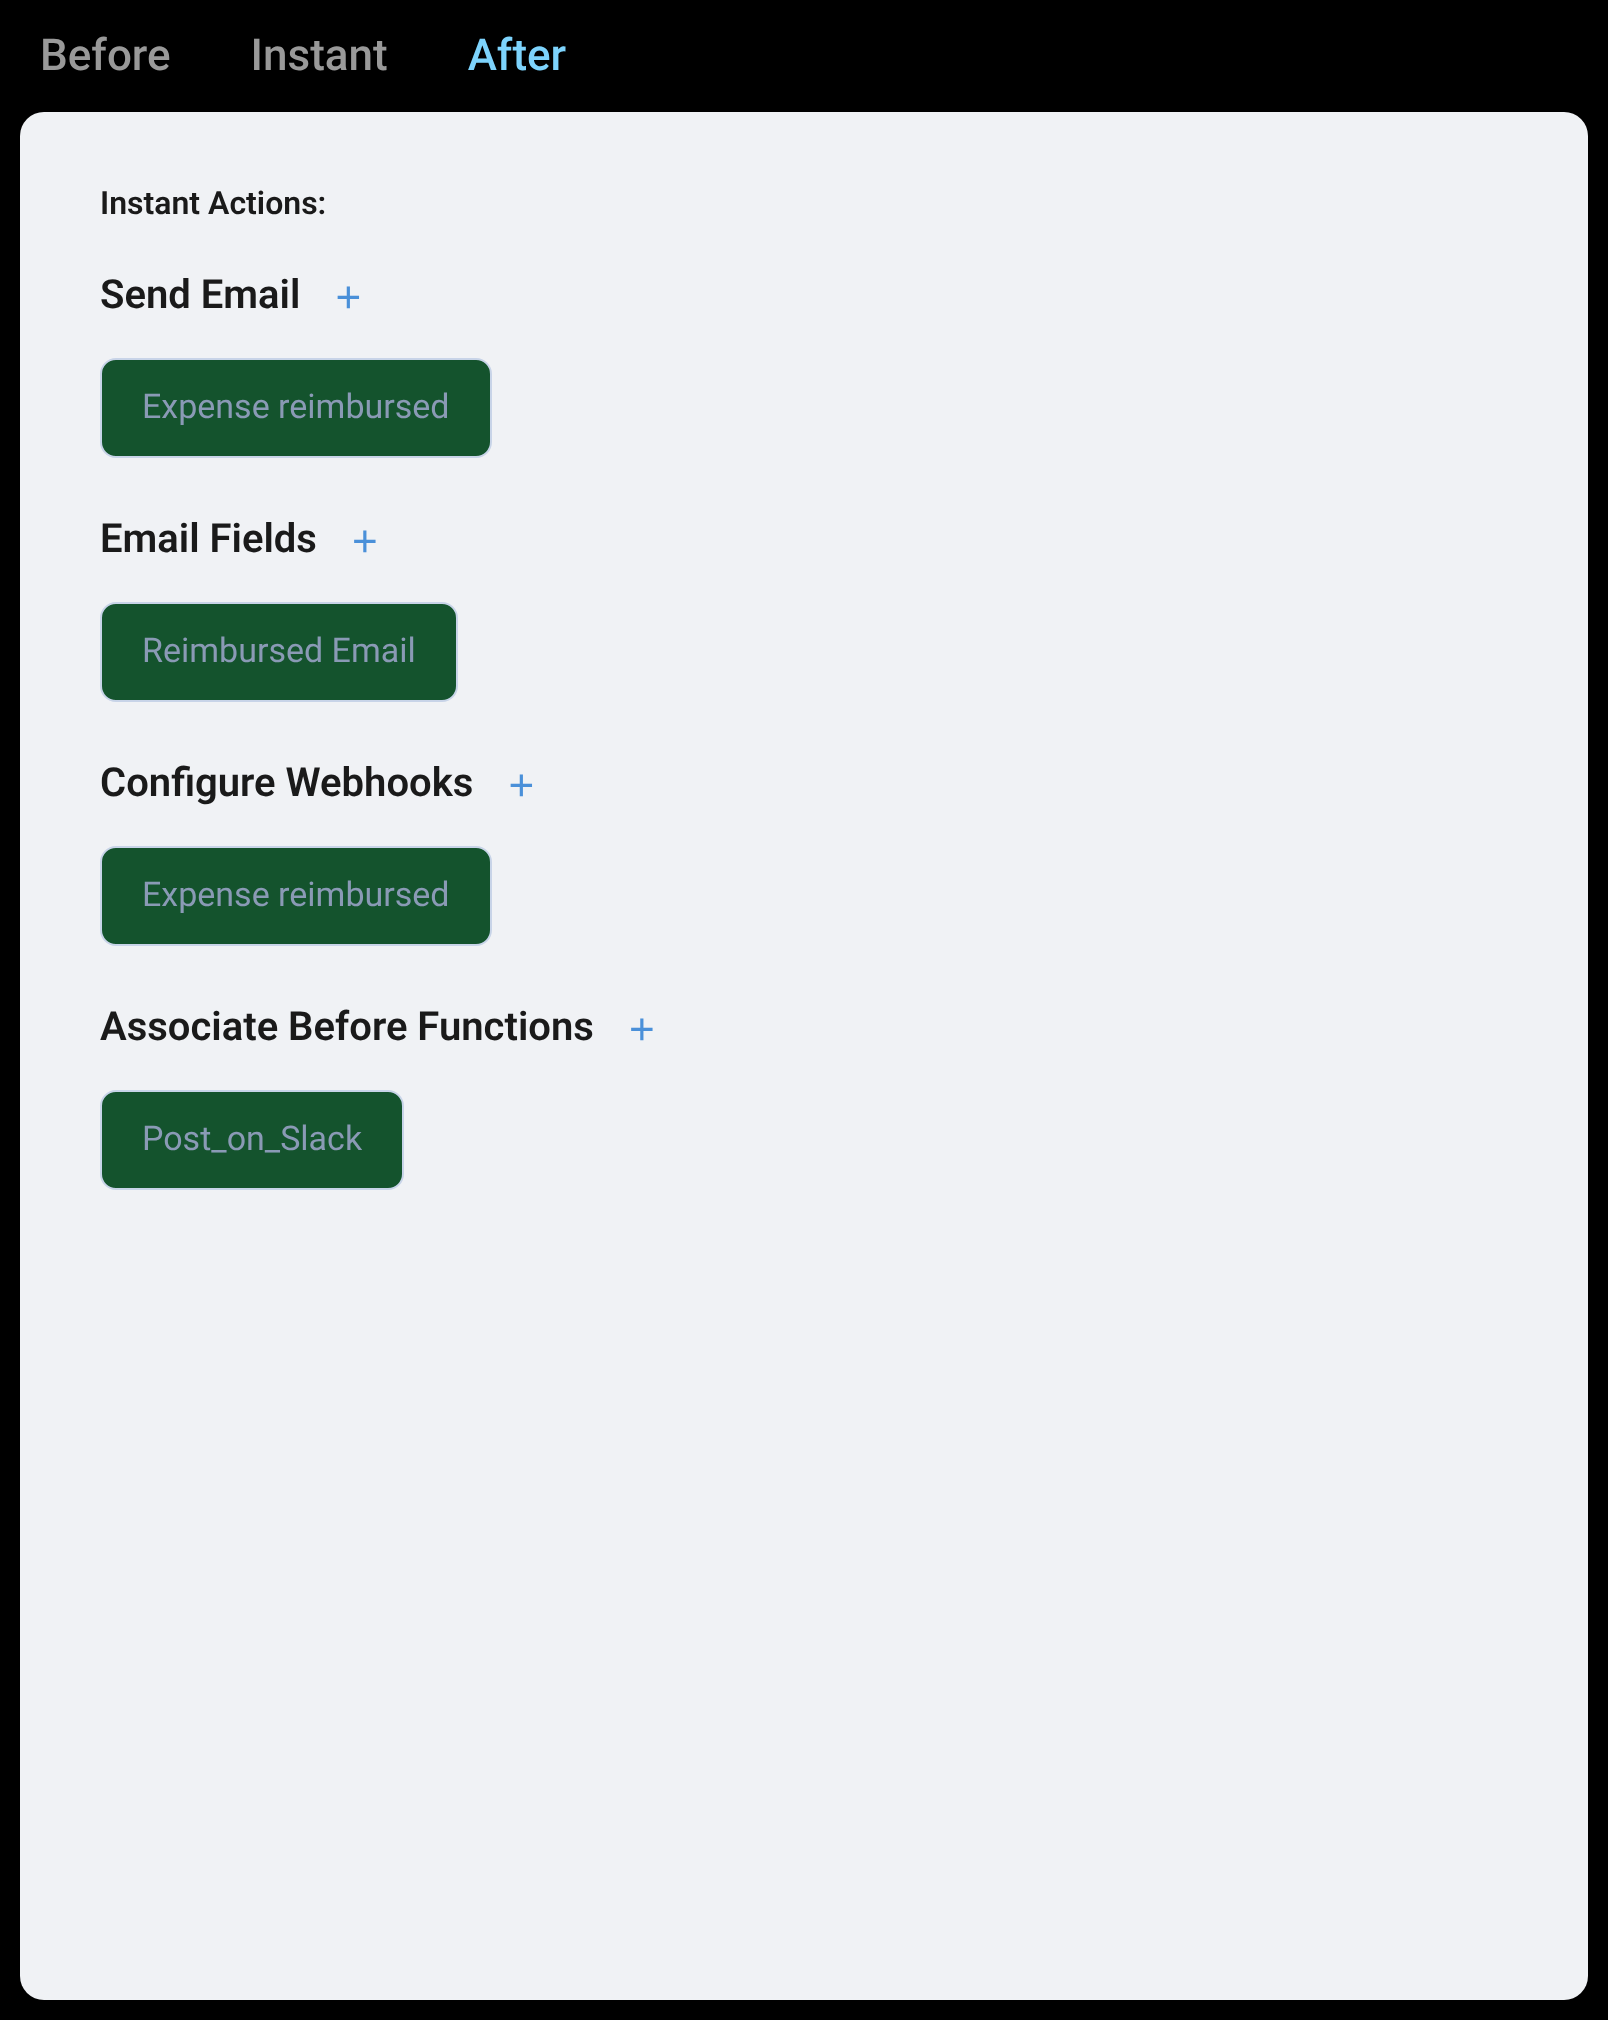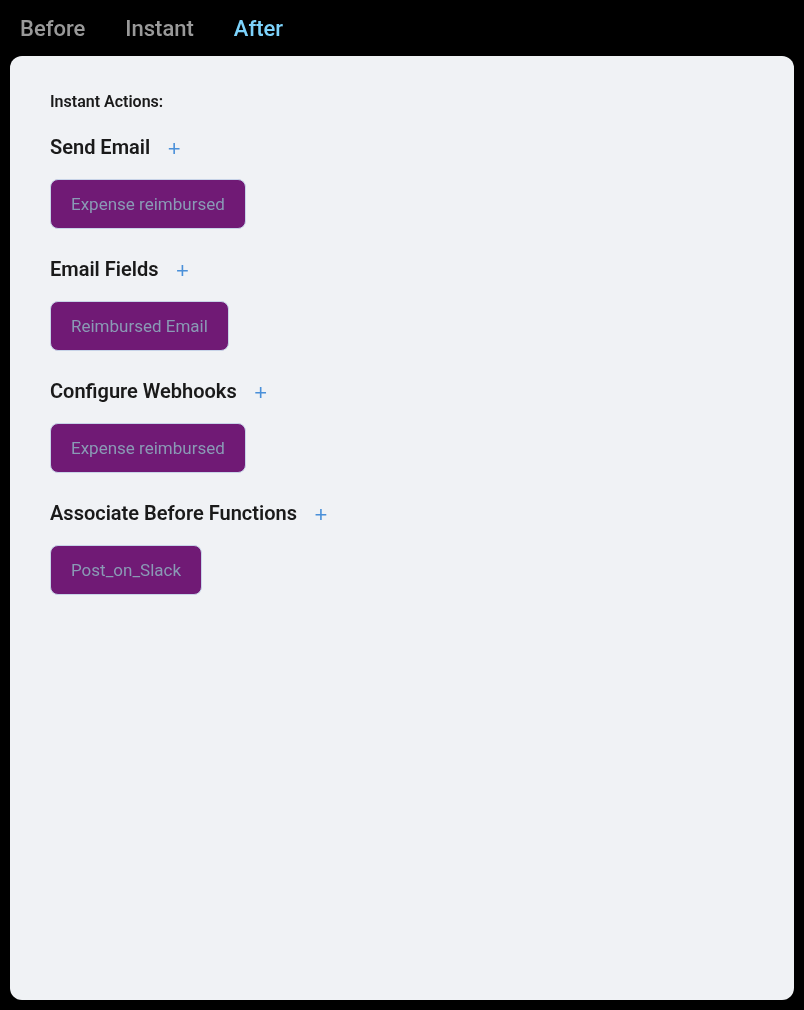--- a/index.html
+++ b/index.html
@@ -79,21 +79,21 @@
       display: flex;
       align-items: center;
       justify-content: center;
       width: 28px;
       height: 28px;
     }
 
     .field-tag {
       display: inline-flex;
       align-items: center;
-      background: #701a75;
+      background: #14532d;
       border: 1.5px solid #c8d4e8;
       border-radius: 8px;
       padding: 14px 20px;
       font-size: 17px;
       color: #8a9ab5;
       cursor: pointer;
       min-width: 140px;
     }
   </style>
 </head>

